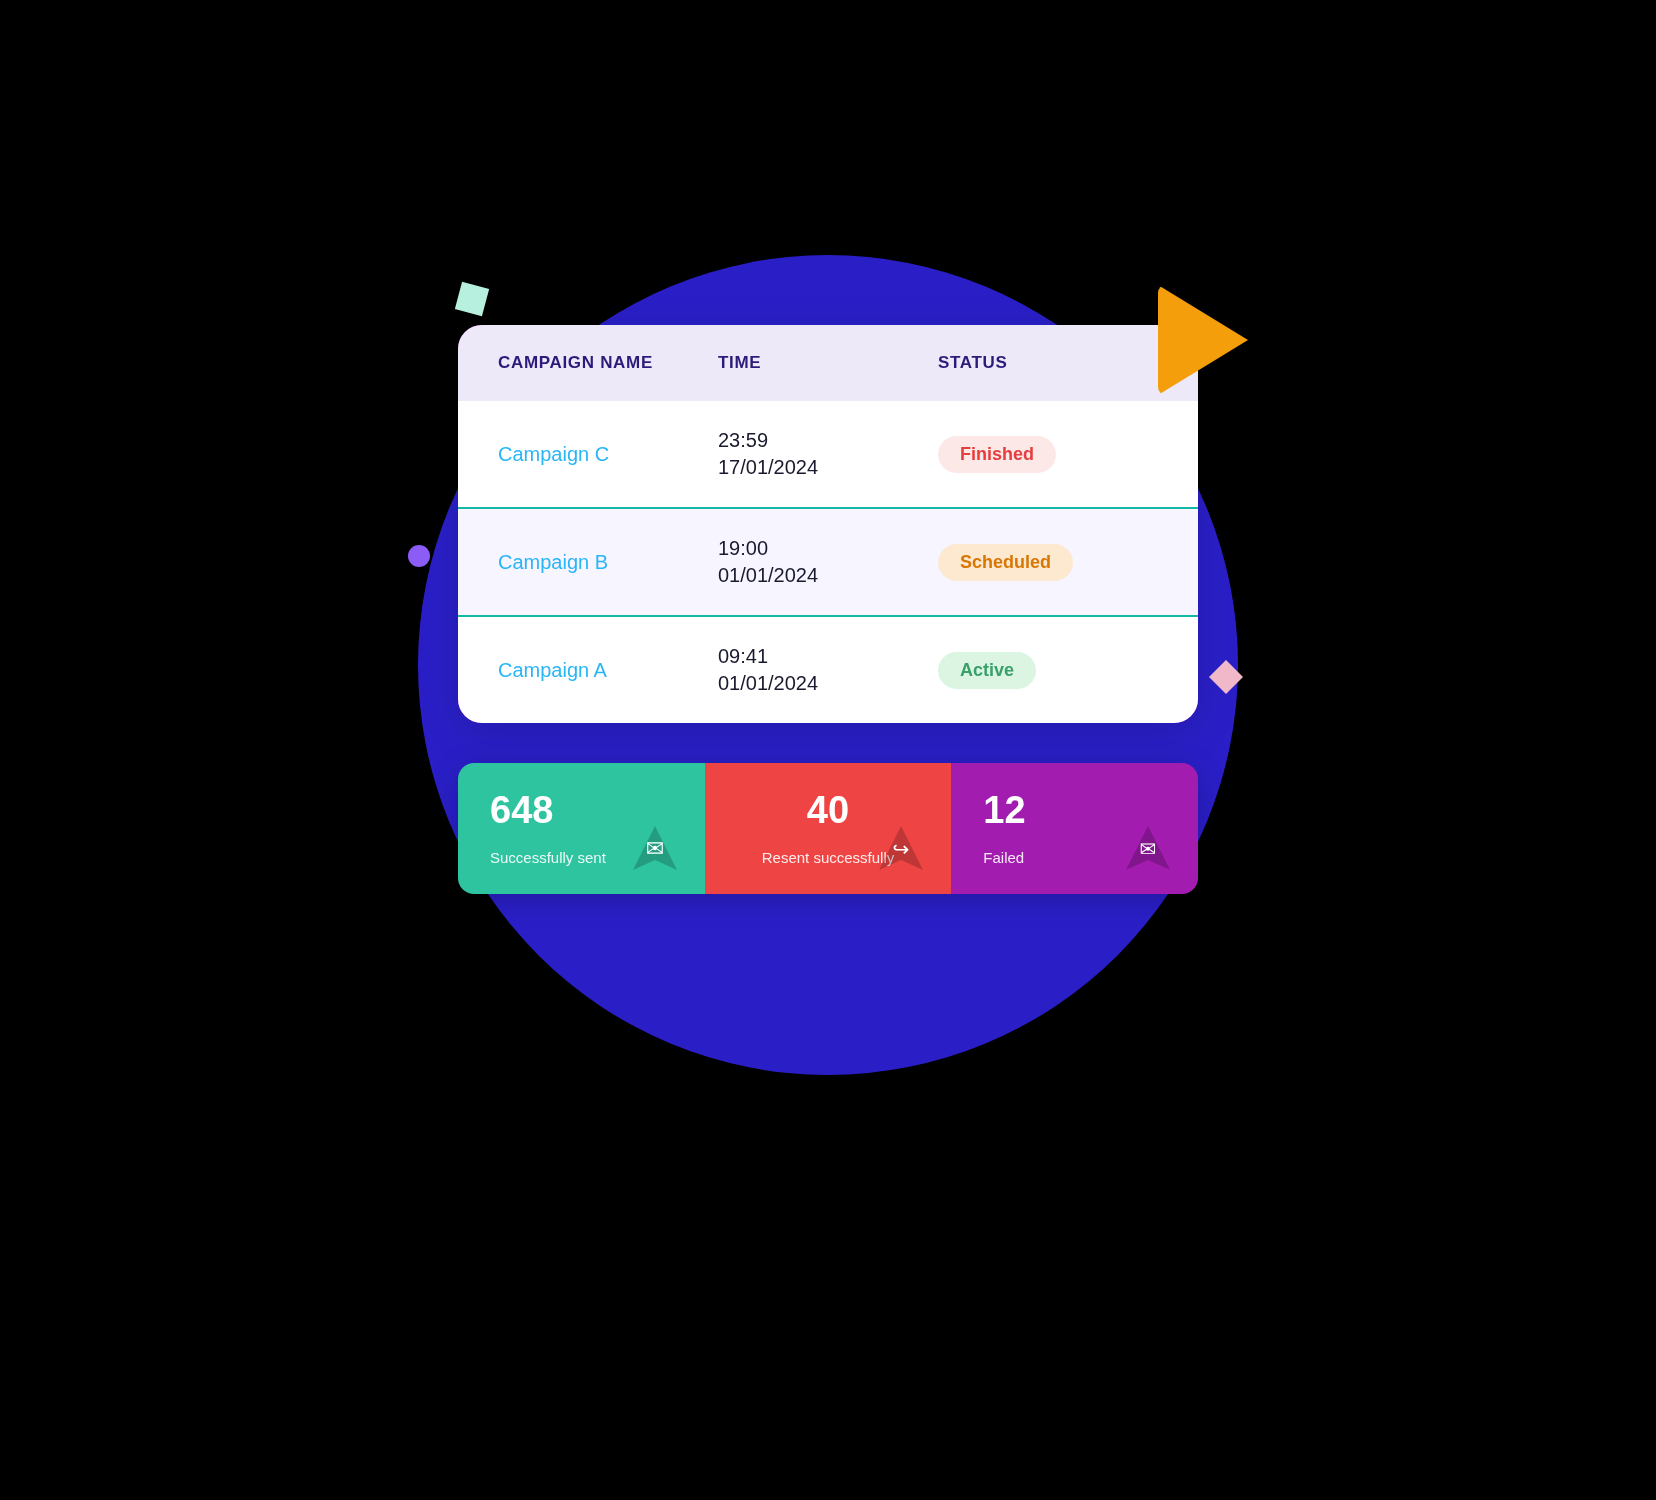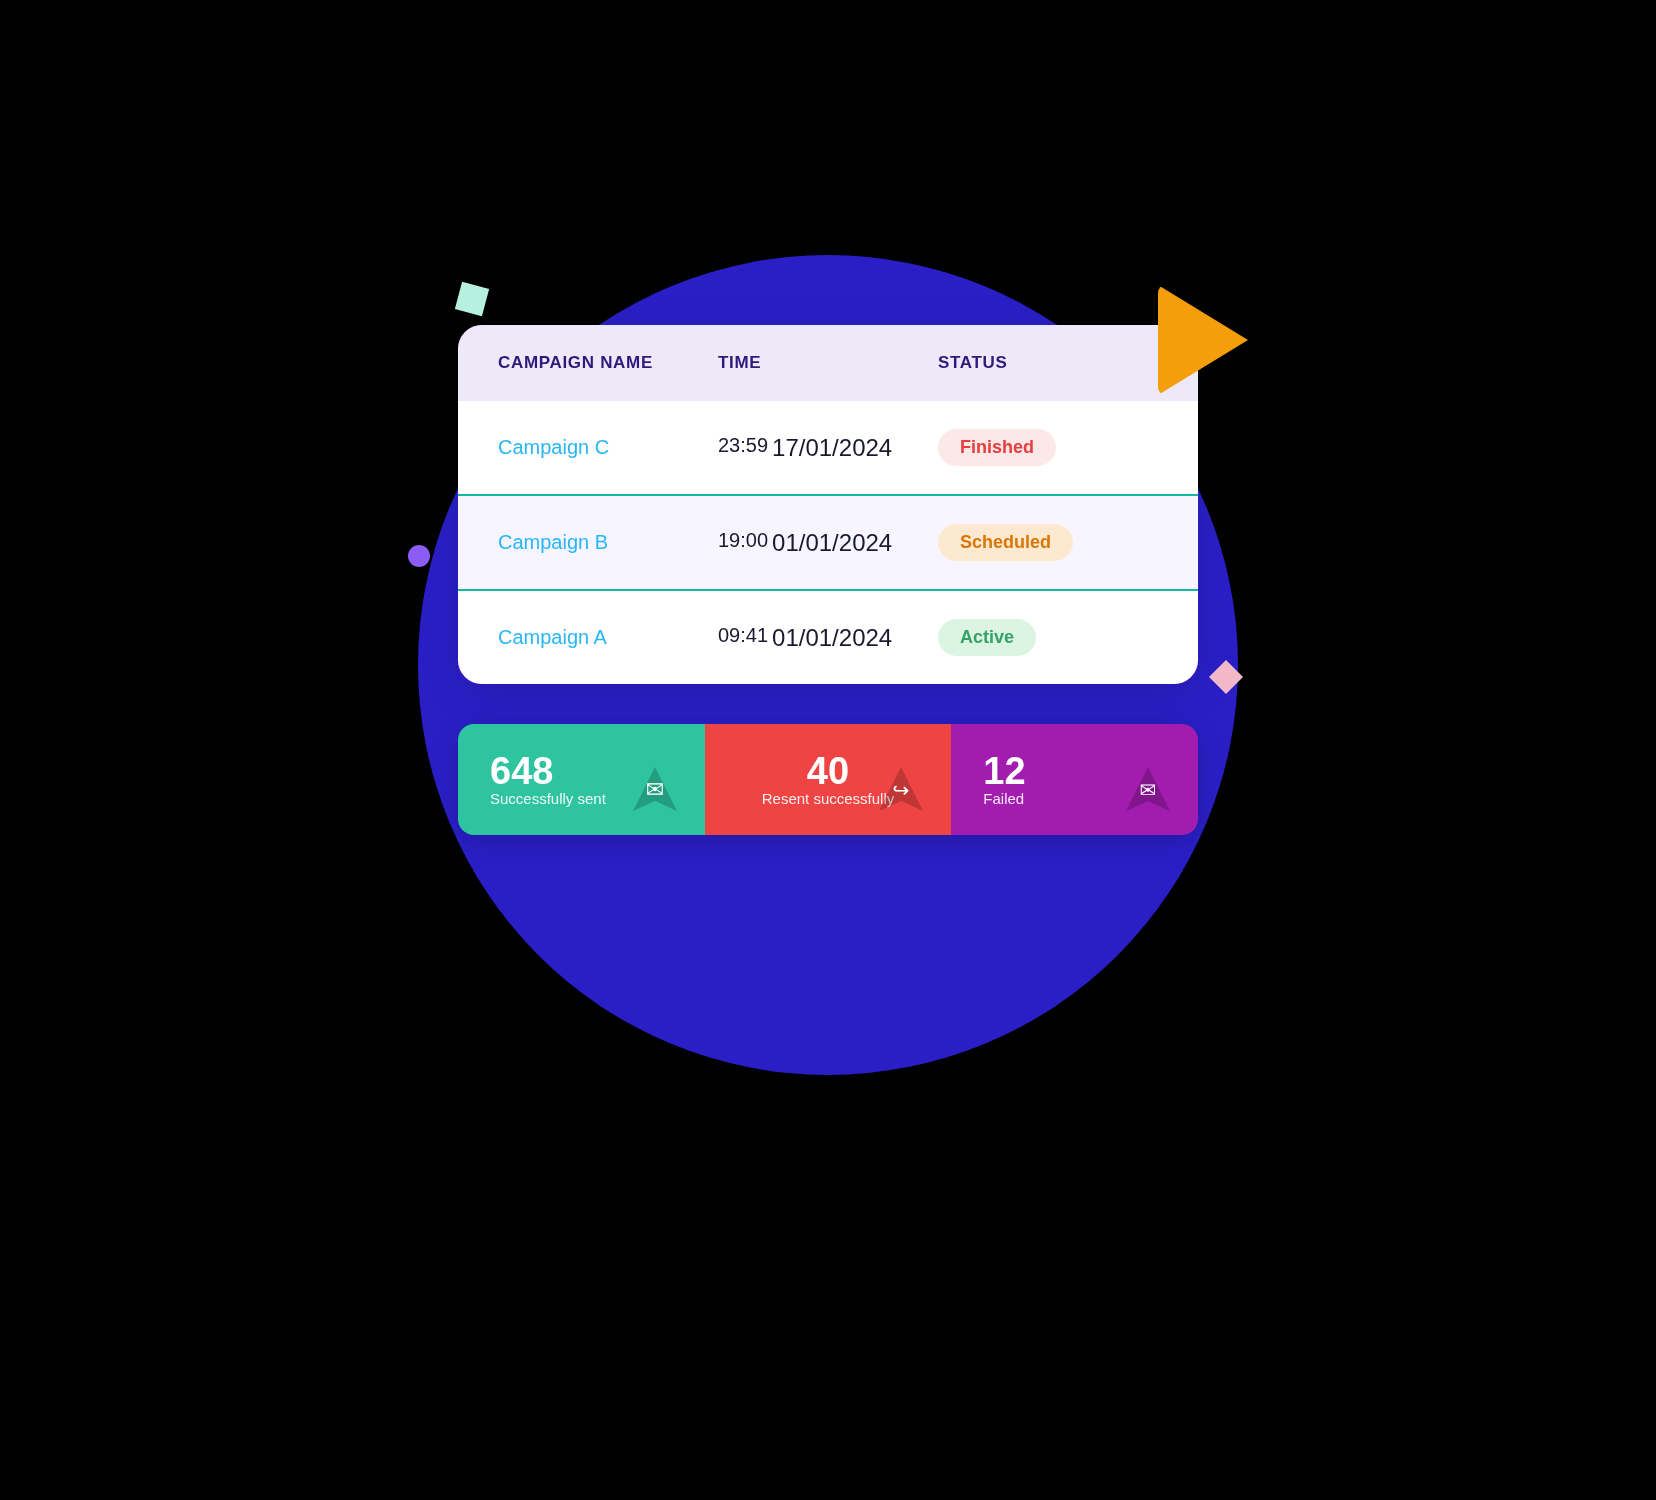--- a/index.html
+++ b/index.html
@@ -136,32 +136,32 @@
     }
 
     .campaign-name {
       font-size: 20px;
       color: #29b6f6;
       font-weight: 500;
     }
 
     .time-cell {
       display: flex;
-      flex-direction: row;
+      flex-direction: column;
       gap: 4px;
     }
 
     .time-main {
       font-size: 20px;
       color: #1a1a2e;
       font-weight: 500;
     }
 
     .time-date {
-      font-size: 24px;
+      font-size: 20px;
       color: #1a1a2e;
       font-weight: 500;
     }
 
     .status-badge {
       display: inline-block;
       padding: 8px 22px;
       border-radius: 20px;
       font-size: 18px;
       font-weight: 600;
@@ -193,21 +193,21 @@
       border-radius: 16px;
       overflow: hidden;
       box-shadow: 0 6px 30px rgba(0,0,0,0.2);
     }
 
     .stat-card {
       flex: 1;
       padding: 28px 32px;
       display: flex;
       flex-direction: column;
-      gap: 0;
+      gap: 20px;
       position: relative;
     }
 
     .stat-card-green {
       background: #2ec4a0;
     }
 
     .stat-card-teal {
       background: #ef4444;
       align-items: center;

